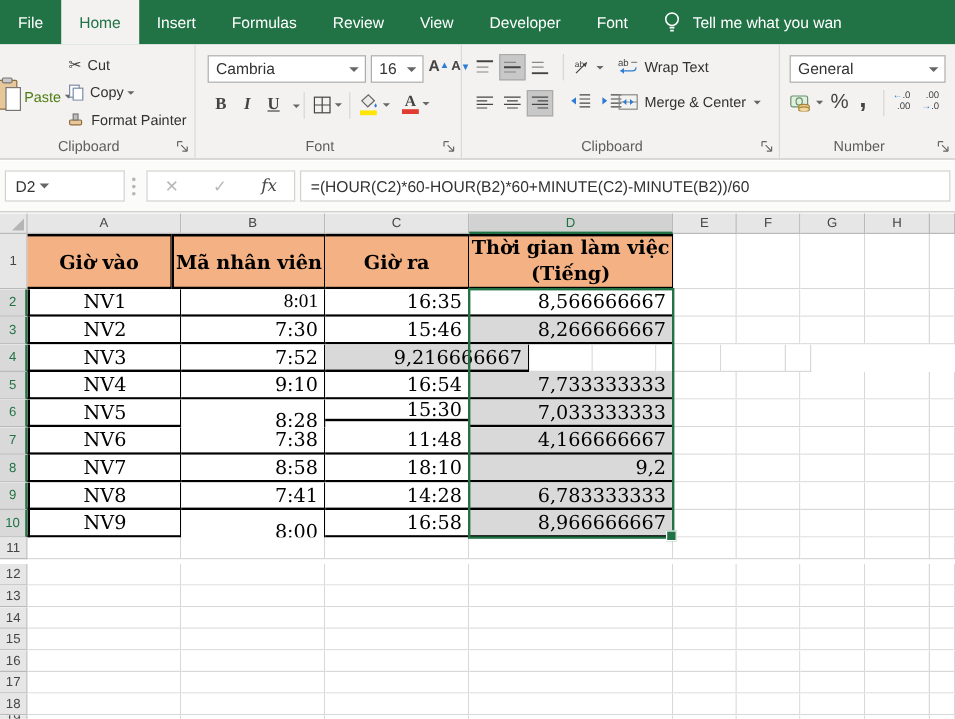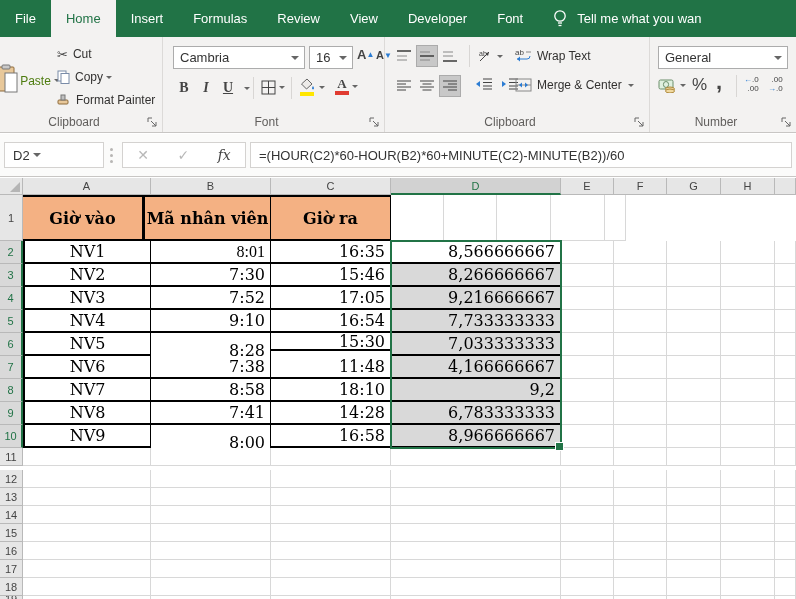--- a/index.html
+++ b/index.html
@@ -382,20 +382,23 @@
       <div class="hcell" style="width: 53px; height: 17px; flex: 0 0 53px;">F</div>
       <div class="hcell" style="width: 54px; height: 17px; flex: 0 0 54px;">G</div>
       <div class="hcell" style="width: 54px; height: 17px; flex: 0 0 54px;">H</div>
       <div class="hcell" style="width: 21px; height: 17px; flex: 0 0 21px;"></div>
     </div>
     <div class="shrow" style="height: 46px; overflow: hidden;">
       <div class="hcell" style="width: 23px; height: 46px; flex: 0 0 23px;">1</div>
       <div class="cell tcell trow1" style="width: 120px; height: 46px; flex: 0 0 120px;">Giờ vào</div>
       <div class="cell tcell trow1 first" style="width: 128px; height: 46px; flex: 0 0 128px;">Mã nhân viên</div>
       <div class="cell tcell trow1" style="width: 120px; height: 46px; flex: 0 0 120px;">Giờ ra</div>
+      <div class="cell tcell trow1" style="width: 170px; height: 46px; flex: 0 0 170px;">
+        <div class="d1wrap">Thời gian làm việc (Tiếng)</div>
+      </div>
       <div class="cell" style="width: 53px; height: 46px; flex: 0 0 53px;"></div>
       <div class="cell" style="width: 53px; height: 46px; flex: 0 0 53px;"></div>
       <div class="cell" style="width: 54px; height: 46px; flex: 0 0 54px;"></div>
       <div class="cell" style="width: 54px; height: 46px; flex: 0 0 54px;"></div>
       <div class="cell" style="width: 21px; height: 46px; flex: 0 0 21px;"></div>
     </div>
     <div class="shrow" style="height: 23px; overflow: hidden;">
       <div class="hcell selrow" style="width: 23px; height: 23px; flex: 0 0 23px;">2</div>
       <div class="cell tcell first c-center" style="width: 128px; height: 23px; flex: 0 0 128px;">NV1</div>
       <div class="cell tcell c-right" style="width: 120px; height: 23px; flex: 0 0 120px; font-family: Liberation Serif, serif;">8:01</div>
@@ -416,21 +419,20 @@
       <div class="cell" style="width: 53px; height: 23px; flex: 0 0 53px;"></div>
       <div class="cell" style="width: 53px; height: 23px; flex: 0 0 53px;"></div>
       <div class="cell" style="width: 54px; height: 23px; flex: 0 0 54px;"></div>
       <div class="cell" style="width: 54px; height: 23px; flex: 0 0 54px;"></div>
       <div class="cell" style="width: 21px; height: 23px; flex: 0 0 21px;"></div>
     </div>
     <div class="shrow" style="height: 23px; overflow: hidden;">
       <div class="hcell selrow" style="width: 23px; height: 23px; flex: 0 0 23px;">4</div>
       <div class="cell tcell first c-center" style="width: 128px; height: 23px; flex: 0 0 128px;">NV3</div>
       <div class="cell tcell c-right" style="width: 120px; height: 23px; flex: 0 0 120px;">7:52</div>
-      <div class="cell tcell c-right" style="width: 120px; height: 23px; flex: 0 0 120px;">17:05</div>
       <div class="cell tcell c-right rangecell" style="width: 170px; height: 23px; flex: 0 0 170px;">9,216666667</div>
       <div class="cell" style="width: 53px; height: 23px; flex: 0 0 53px;"></div>
       <div class="cell" style="width: 53px; height: 23px; flex: 0 0 53px;"></div>
       <div class="cell" style="width: 54px; height: 23px; flex: 0 0 54px;"></div>
       <div class="cell" style="width: 54px; height: 23px; flex: 0 0 54px;"></div>
       <div class="cell" style="width: 21px; height: 23px; flex: 0 0 21px;"></div>
     </div>
     <div class="shrow" style="height: 23px; overflow: hidden;">
       <div class="hcell selrow" style="width: 23px; height: 23px; flex: 0 0 23px;">5</div>
       <div class="cell tcell first c-center" style="width: 128px; height: 23px; flex: 0 0 128px;">NV4</div>

